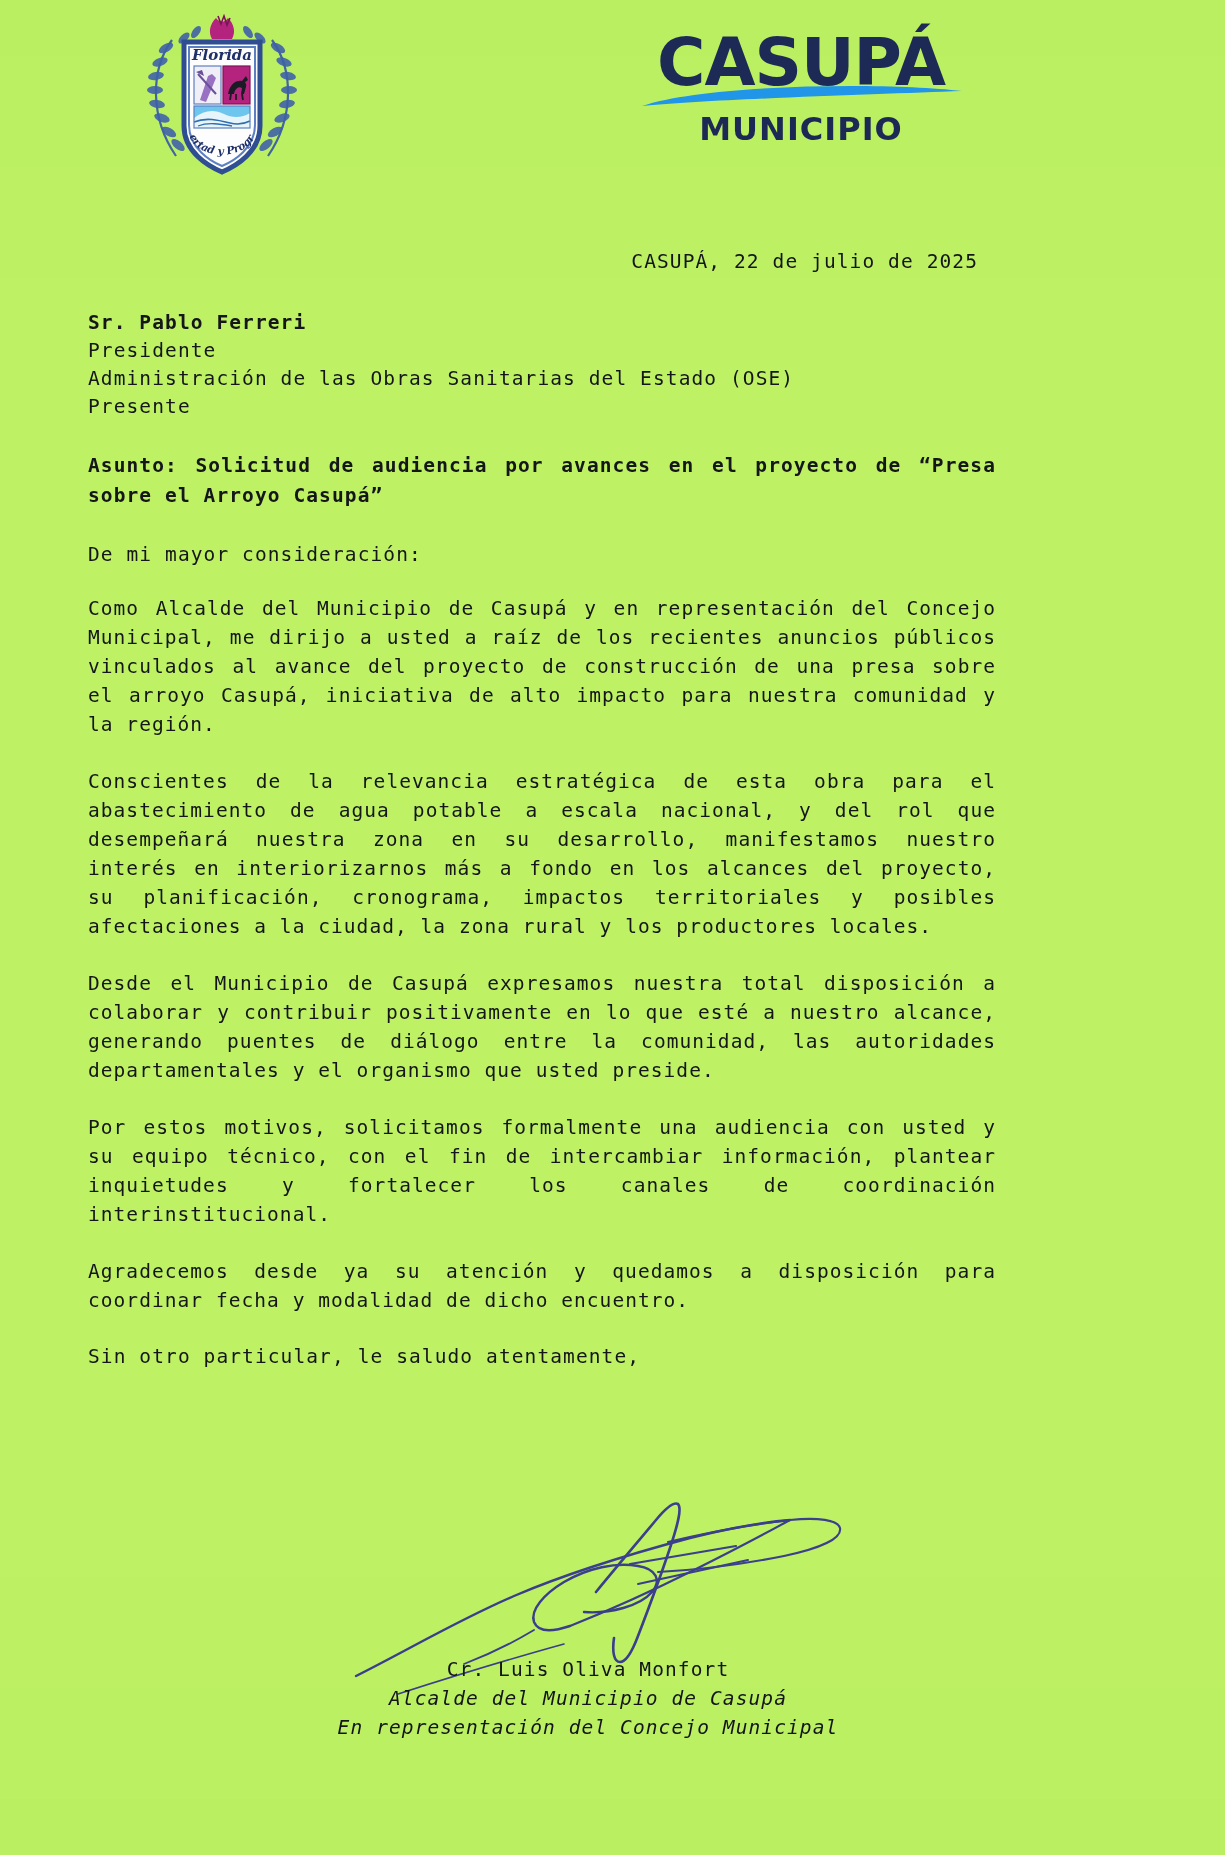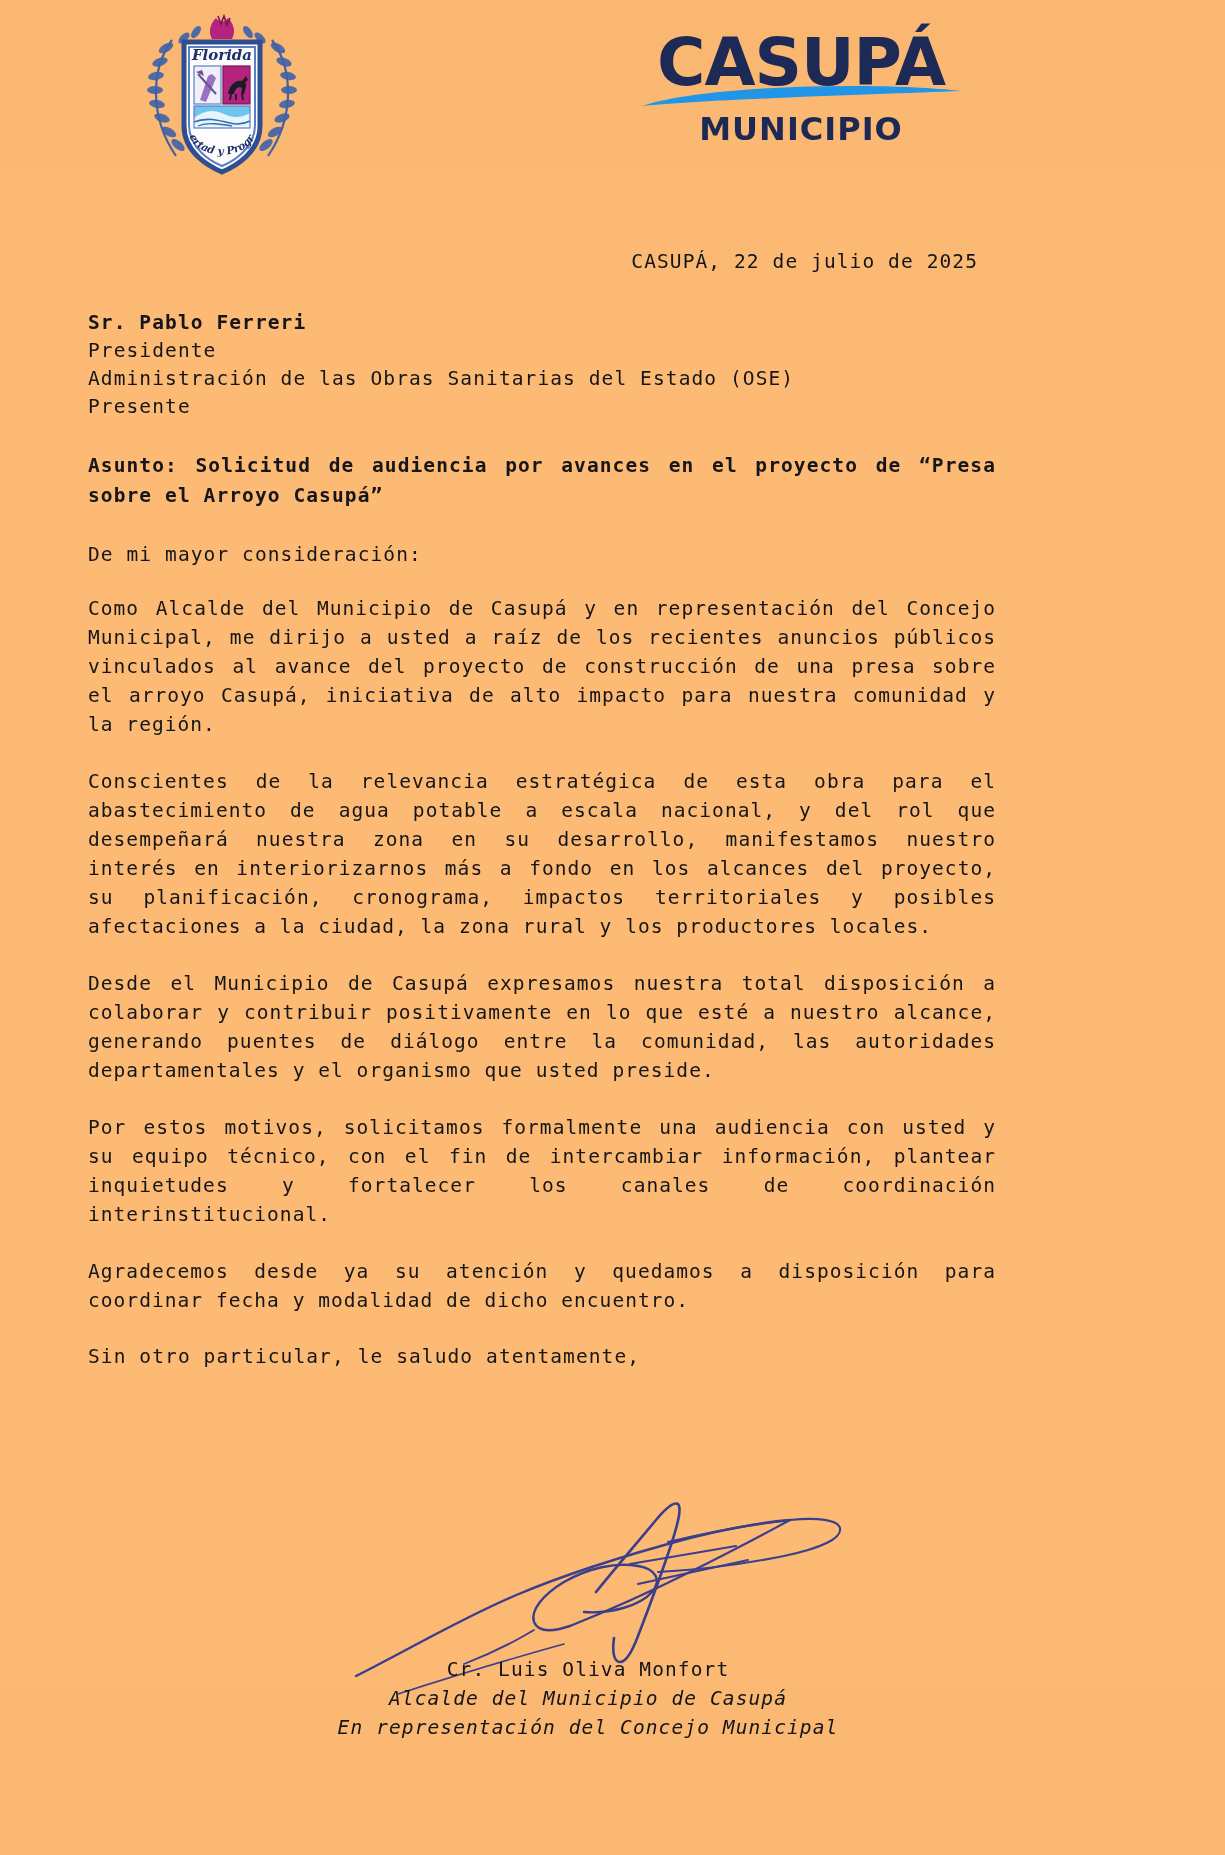--- a/index.html
+++ b/index.html
@@ -13,21 +13,21 @@
     height: 1855px;
     position: relative;
     font-family: "DejaVu Sans Mono", "Liberation Mono", monospace;
     color: #14161a;
     overflow: hidden;
   }
 
   .page {
     position: absolute;
     inset: 0;
-    background: #fdba74;
+    background: #bef264;
   }
 
   
   .letterhead {
     position: absolute;
     top: 0;
     left: 0;
     right: 0;
     height: 210px;
   }

